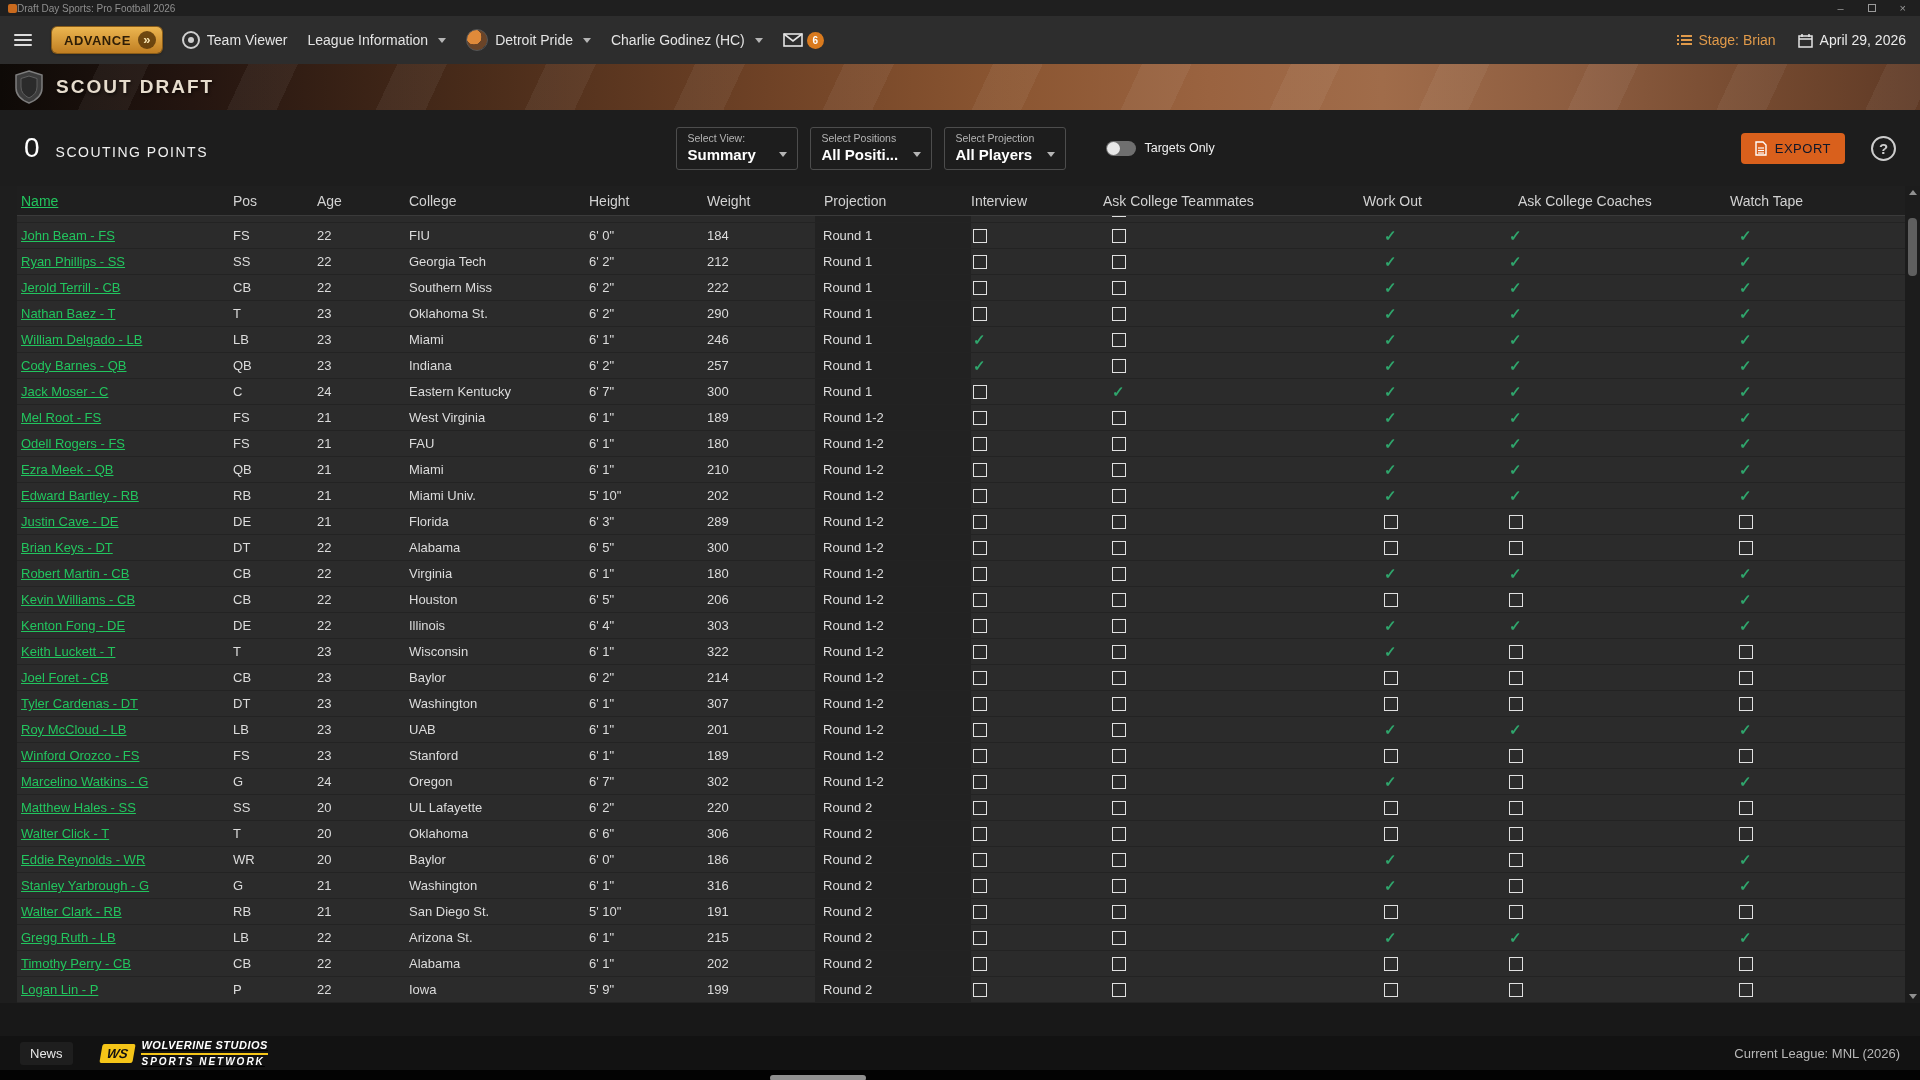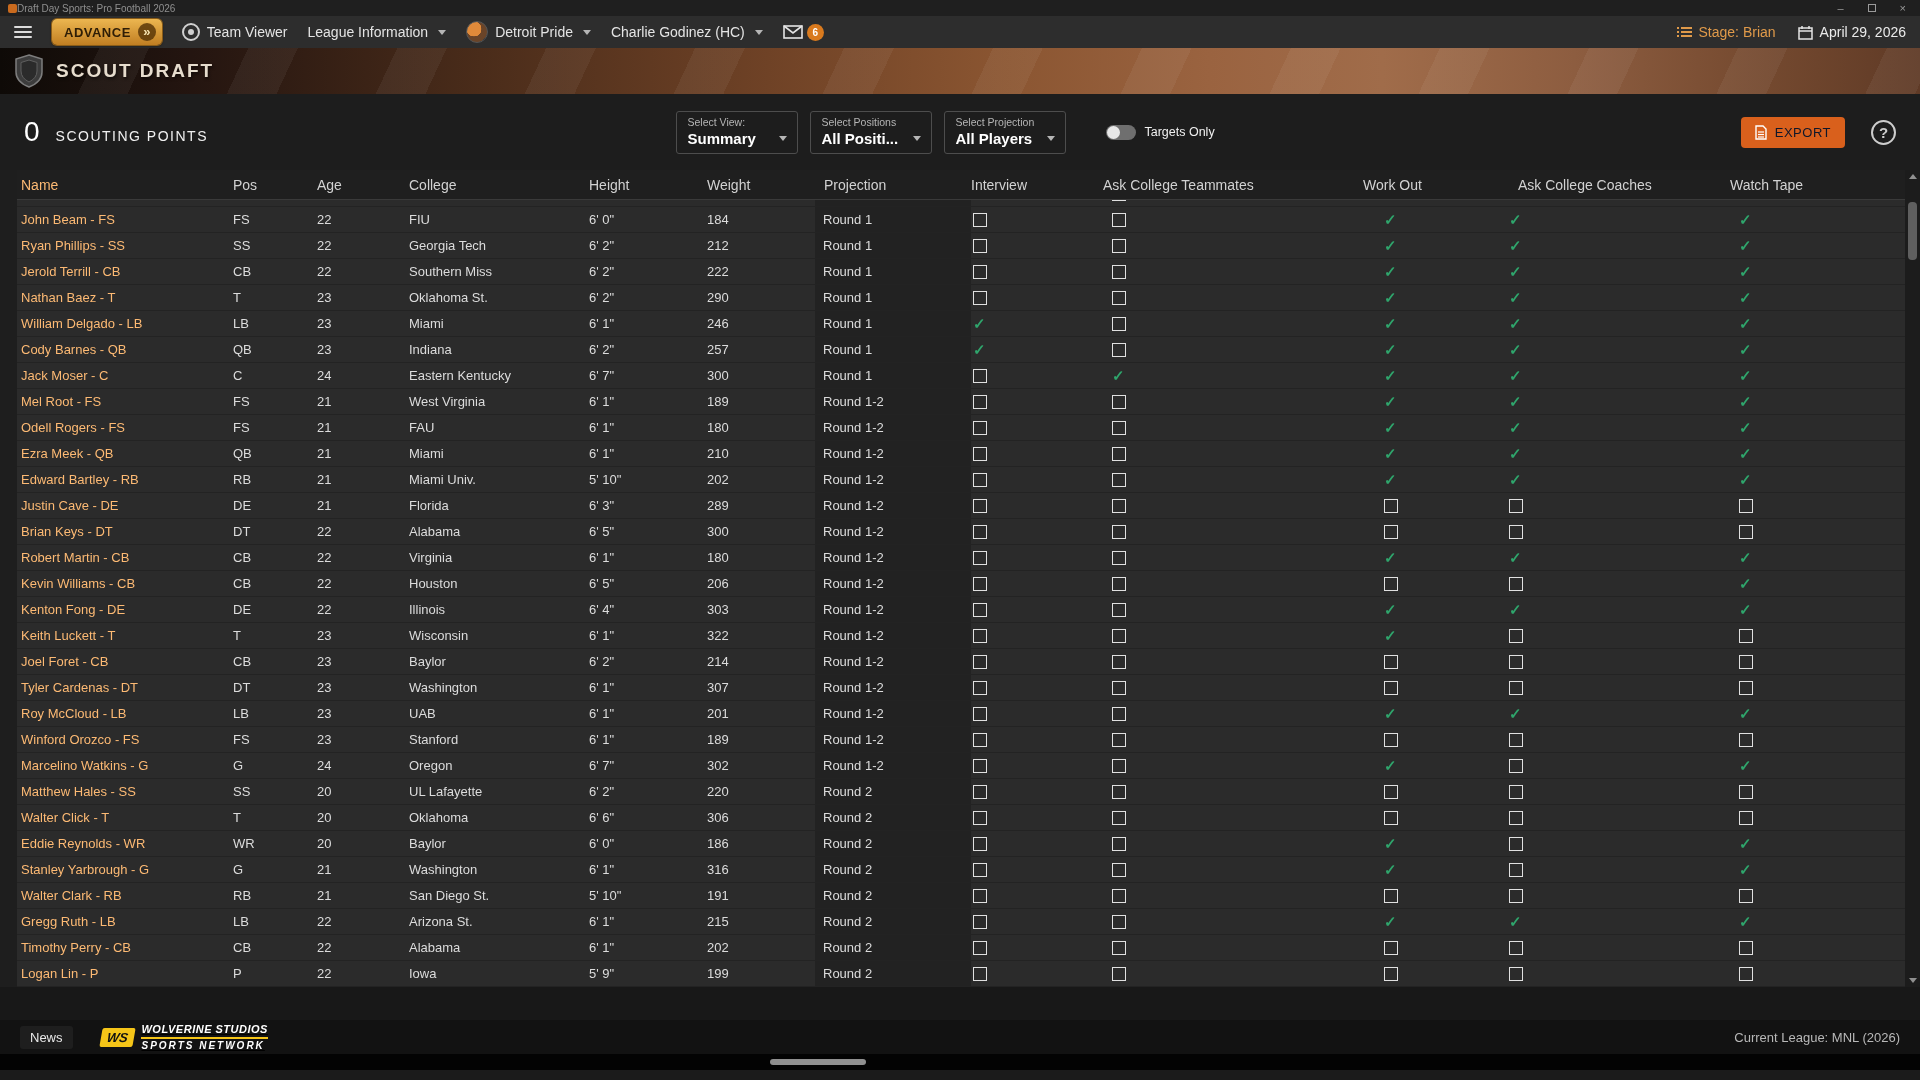--- a/index.html
+++ b/index.html
@@ -9,21 +9,21 @@
 
   
   .title-bar { height:16px; background:#1f1f1f; display:flex; align-items:center; padding:0 8px; }
   .app-icon { width:9px; height:9px; background:#c96a1e; border-radius:2px; flex:none; }
   .title-text { font-size:10px; color:#8f8f8f; flex:1; white-space:nowrap; }
   .win-btns { display:flex; gap:24px; align-items:center; padding-right:6px; }
   .win-glyph { color:#9a9a9a; font-size:11px; line-height:1; }
   .win-max { width:8px; height:8px; border:1px solid #9a9a9a; }
 
   
-  .nav { height:32px; background:#2d2d2d; display:flex; align-items:center; padding:0 14px; gap:20px; }
+  .nav { height:48px; background:#2d2d2d; display:flex; align-items:center; padding:0 14px; gap:20px; }
   .hamburger { display:flex; flex-direction:column; gap:3px; width:18px; cursor:pointer; }
   .hamburger span { height:2px; background:#dcdcdc; border-radius:1px; }
   .advance-btn { display:flex; align-items:center; gap:7px;
                  background:linear-gradient(180deg,#ecb650,#c07e22);
                  border-radius:5px; padding:4px 6px 4px 12px;
                  box-shadow:0 0 0 1px #8a5c18, 0 1px 3px rgba(0,0,0,.5); cursor:pointer; }
   .advance-label { font-size:13px; font-weight:bold; color:#2e1d06; letter-spacing:.5px; }
   .advance-chev { font-size:13px; font-weight:bold; color:#f7e3b0; background:rgba(90,55,8,.85);
                   border-radius:50%; width:18px; height:18px; display:flex; align-items:center;
                   justify-content:center; padding-bottom:2px; }
@@ -81,21 +81,21 @@
   .table-area { position:relative; height:817px; background:#1e1e1e; }
   .grid-row { display:grid; align-items:center;
       grid-template-columns:216px 84px 92px 180px 118px 108px 156px 132px 260px 146px 221px 1fr; }
   .thead { height:30px; margin:0 15px 0 17px; background:#1f1f1f; color:#d2d2d2; font-size:14px;
            border-bottom:1px solid #3a3a3a; }
   .th { white-space:nowrap; overflow:hidden; cursor:pointer; }
   .hpl9 { padding-left:9px; }
   .tbody { margin:0 15px 0 17px; }
   .trow { height:26px; background:#2b2b2b; border-bottom:1px solid #232323; font-size:13px; color:#dcdcdc; }
   .cell { white-space:nowrap; overflow:hidden; }
-  .cell-name { color:#fdba74; padding-left:4px; cursor:pointer; }
+  .cell-name { color:#22c55e; padding-left:4px; cursor:pointer;text-decoration:underline; }
   .cell-proj { background:#222222; align-self:stretch; display:flex; align-items:center; padding-left:8px; }
   .pl2 { padding-left:2px; } .pl9 { padding-left:9px; } .pl21 { padding-left:21px; }
   .box { width:14px; height:14px; border:1px solid #e0e0e0; display:inline-block; vertical-align:middle;
          background:transparent; cursor:pointer; }
   .check { color:#2fa56c; font-size:15px; font-weight:bold; cursor:pointer; }
   .partial-row { height:7px; overflow:hidden; }
   .partial-inner { margin-top:-19px; }
 
   
   .scrollbar { position:absolute; right:0; top:0; bottom:0; width:15px; background:#1c1c1c;

